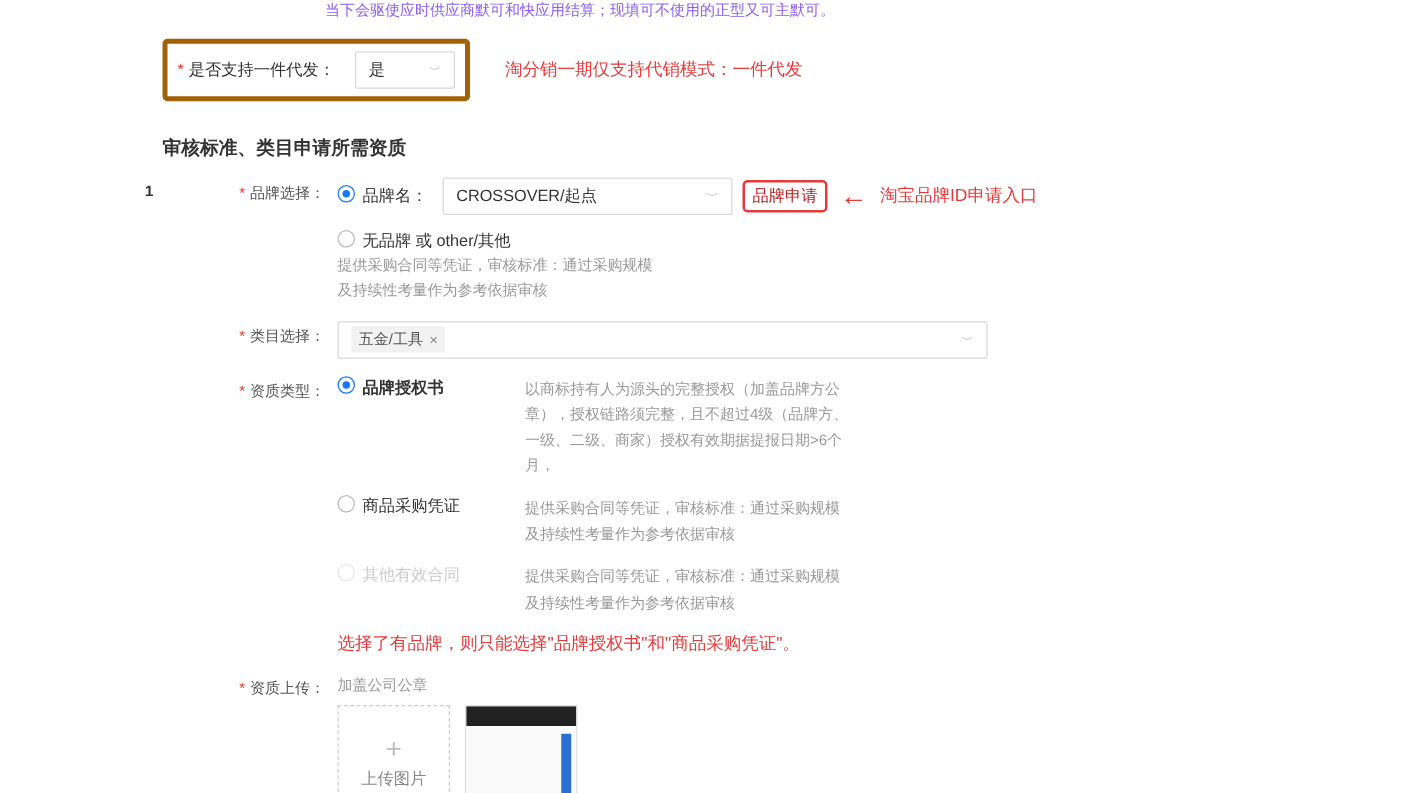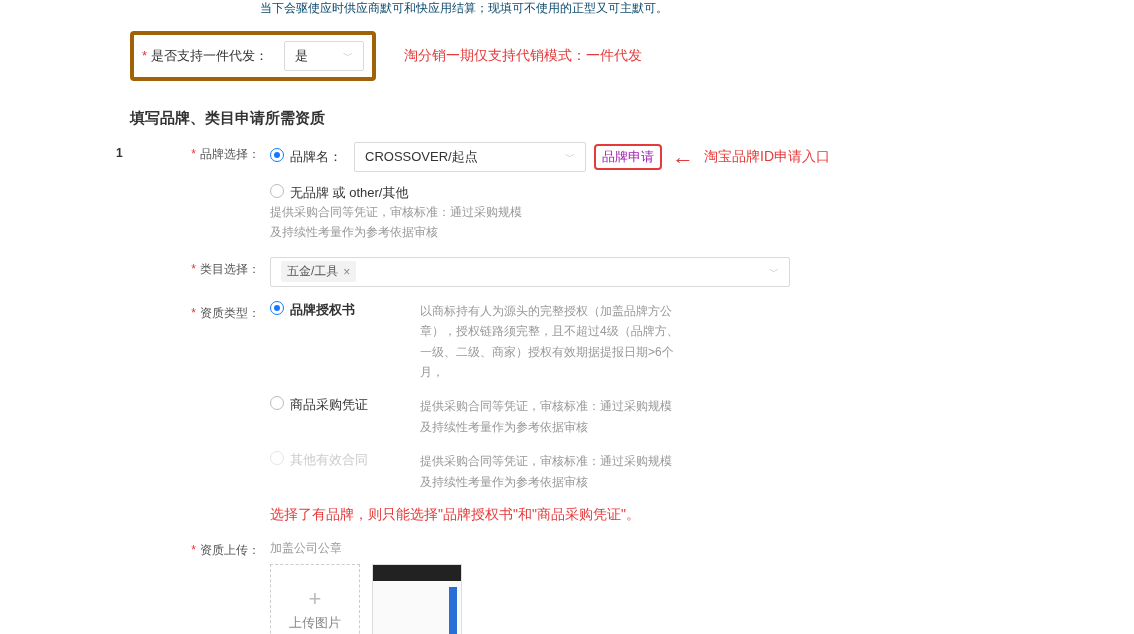--- a/index.html
+++ b/index.html
@@ -1,34 +1,34 @@
 <!DOCTYPE html>
 <html><head>
 <meta charset="utf-8">
 <style>
   * { box-sizing: border-box; margin: 0; padding: 0; }
   body { font-family: -apple-system, "PingFang SC", "Microsoft YaHei", sans-serif; font-size: 13px; color: #333; background: #fff; width: 1134px; }
   .content { padding: 0 130px 20px 130px; }
-  .trunc-top { color: #0c4a6e; font-size: 12px; padding-left: 130px; margin-bottom: 6px; }
+  .trunc-top { color: #8b5cf6; font-size: 12px; padding-left: 130px; margin-bottom: 6px; }
   .row { display: flex; align-items: flex-start; margin: 14px 0; }
   .label-col { width: 140px; text-align: right; padding-right: 10px; padding-top: 4px; font-size: 12px; color: #555; position: relative; }
   .req::before { content: "*"; color: #e33; margin-right: 4px; }
   .val-col { flex: 1; }
   .select-like { display: inline-flex; align-items: center; justify-content: space-between; border: 1px solid #d9d9d9; border-radius: 2px; height: 30px; padding: 0 10px; background: #fff; min-width: 80px; }
   .wide2 { width: 520px; }
   .chev { color: #bbb; font-size: 10px; }
   .red-outline { border: 4px solid #a16207; border-radius: 4px; padding: 6px 8px; display: inline-flex; align-items: center; }
   .annot { color: #e63a3a; font-size: 14px; }
   .section-title { font-size: 15px; font-weight: 600; margin: 28px 0 10px 0; }
   .radio { display: inline-flex; align-items: flex-start; margin-right: 12px; }
   .radio-dot { width: 14px; height: 14px; border-radius: 50%; border: 1px solid #bbb; margin-right: 6px; position: relative; flex-shrink:0;}
   .radio-dot.checked { border-color: #1677ff; }
   .radio-dot.checked::after { content:""; position:absolute; width:6px; height:6px; background:#1677ff; border-radius:50%; top:3px; left:3px; }
   .brand-select { width: 232px; }
-  .link { color: #a21caf; cursor: pointer; }
+  .link { color: #b91c1c; cursor: pointer; }
   .brand-apply-box { border: 2px solid #e63a3a; border-radius: 4px; padding: 2px 6px; margin-left: -2px; display:inline-block; }
   .arrow-left { color: #e63a3a; font-size: 22px; margin: 0 10px; }
   .helper { color: #999; font-size: 12px; line-height: 1.7; }
   .opt-row { display:flex; align-items:flex-start; margin-bottom: 14px; }
   .opt-left { width: 150px; display:flex; align-items:center; }
   .tag { display:inline-flex; align-items:center; background:#f2f2f2; border-radius:2px; padding: 2px 6px; font-size:12px; color:#555; }
   .tag .x { margin-left:5px; color:#888; cursor:pointer; }
   .tag-select { display:flex; align-items:center; justify-content:space-between; }
   .upload-box { width: 90px; height: 90px; border:1px dashed #ccc; display:flex; flex-direction:column; align-items:center; justify-content:center; color:#888; cursor:pointer; }
   .plus { font-size: 22px; color:#bbb; }
@@ -51,21 +51,21 @@
         <span class="req" style="margin-right:6px;">是否支持一件代发：</span>
         <div class="select-like" style="width:80px;margin-left:10px;">
           <span>是</span>
           <span class="chev">﹀</span>
         </div>
       </div>
       <span class="annot" style="margin-left:28px;">淘分销一期仅支持代销模式：一件代发</span>
     </div>
   </div>
 
-  <div class="section-title">填写品牌、类目申请所需资质</div>
+  <div class="section-title">审核标准、类目申请所需资质</div>
 
   <div class="row">
     <div class="label-col">
       <span class="num-badge">1</span>
       <span class="req">品牌选择：</span>
     </div>
     <div class="val-col">
       <div style="display:flex;align-items:center;">
         <label class="radio">
           <span class="radio-dot checked"></span>

